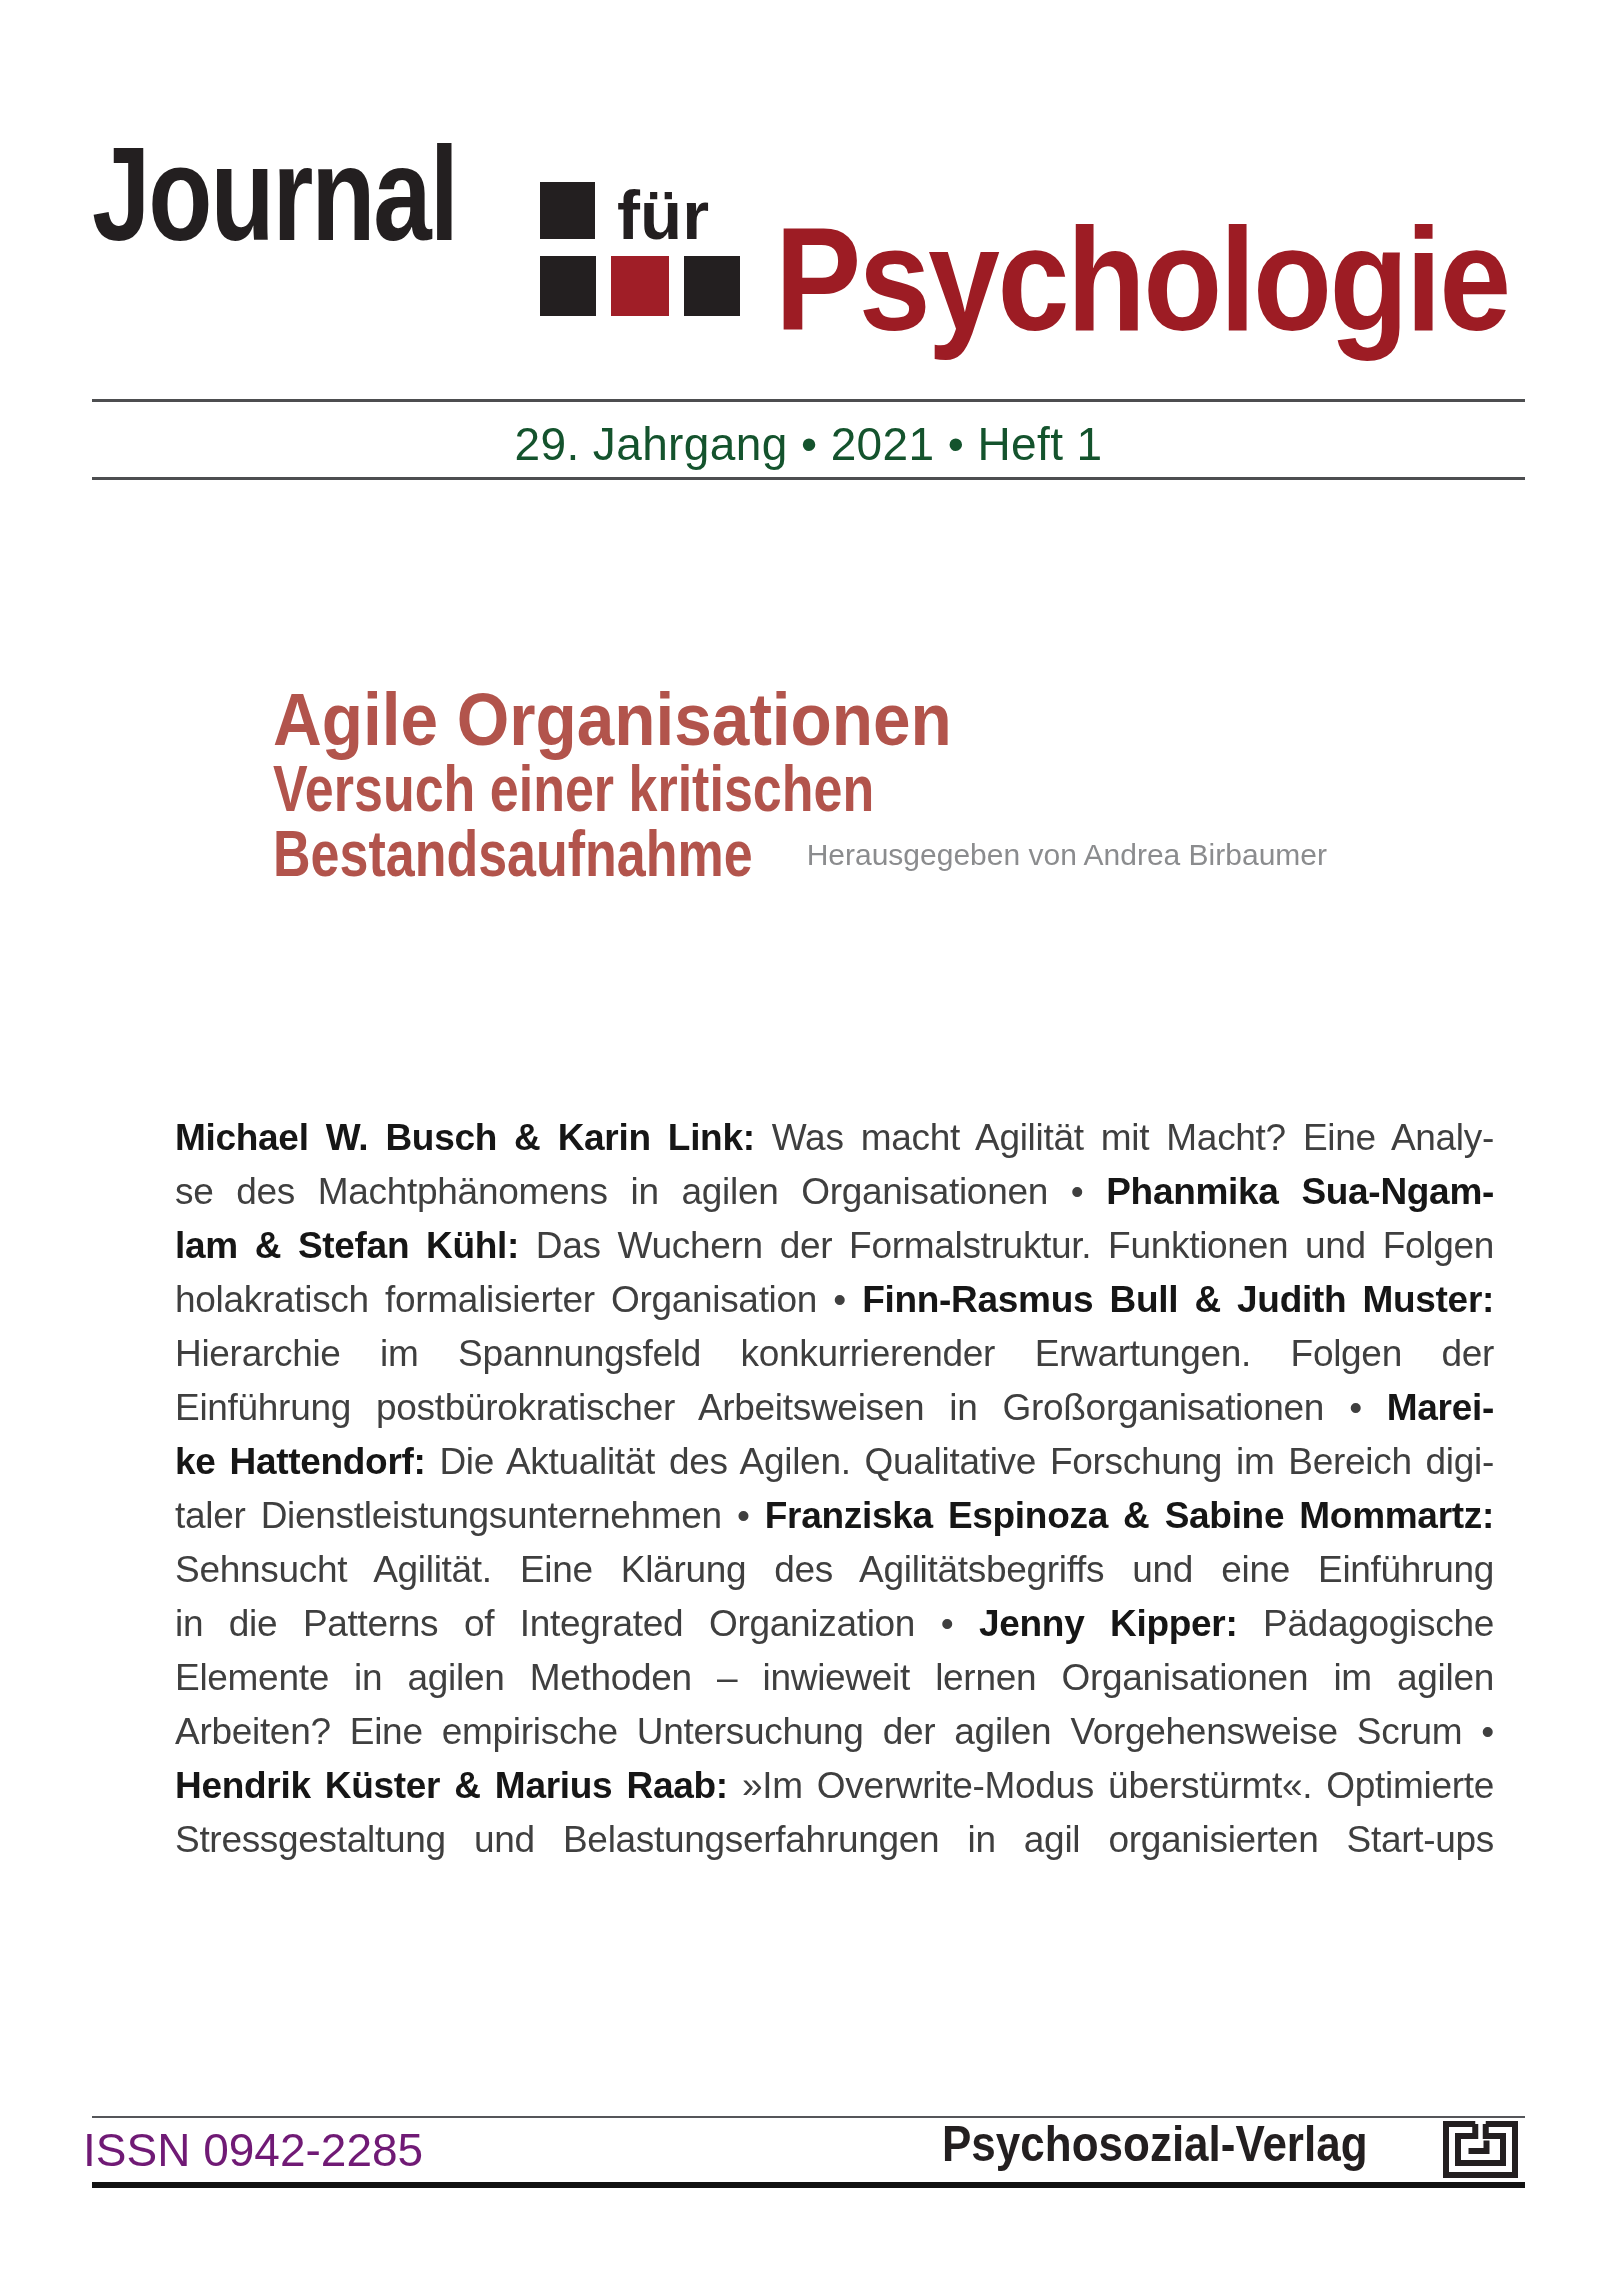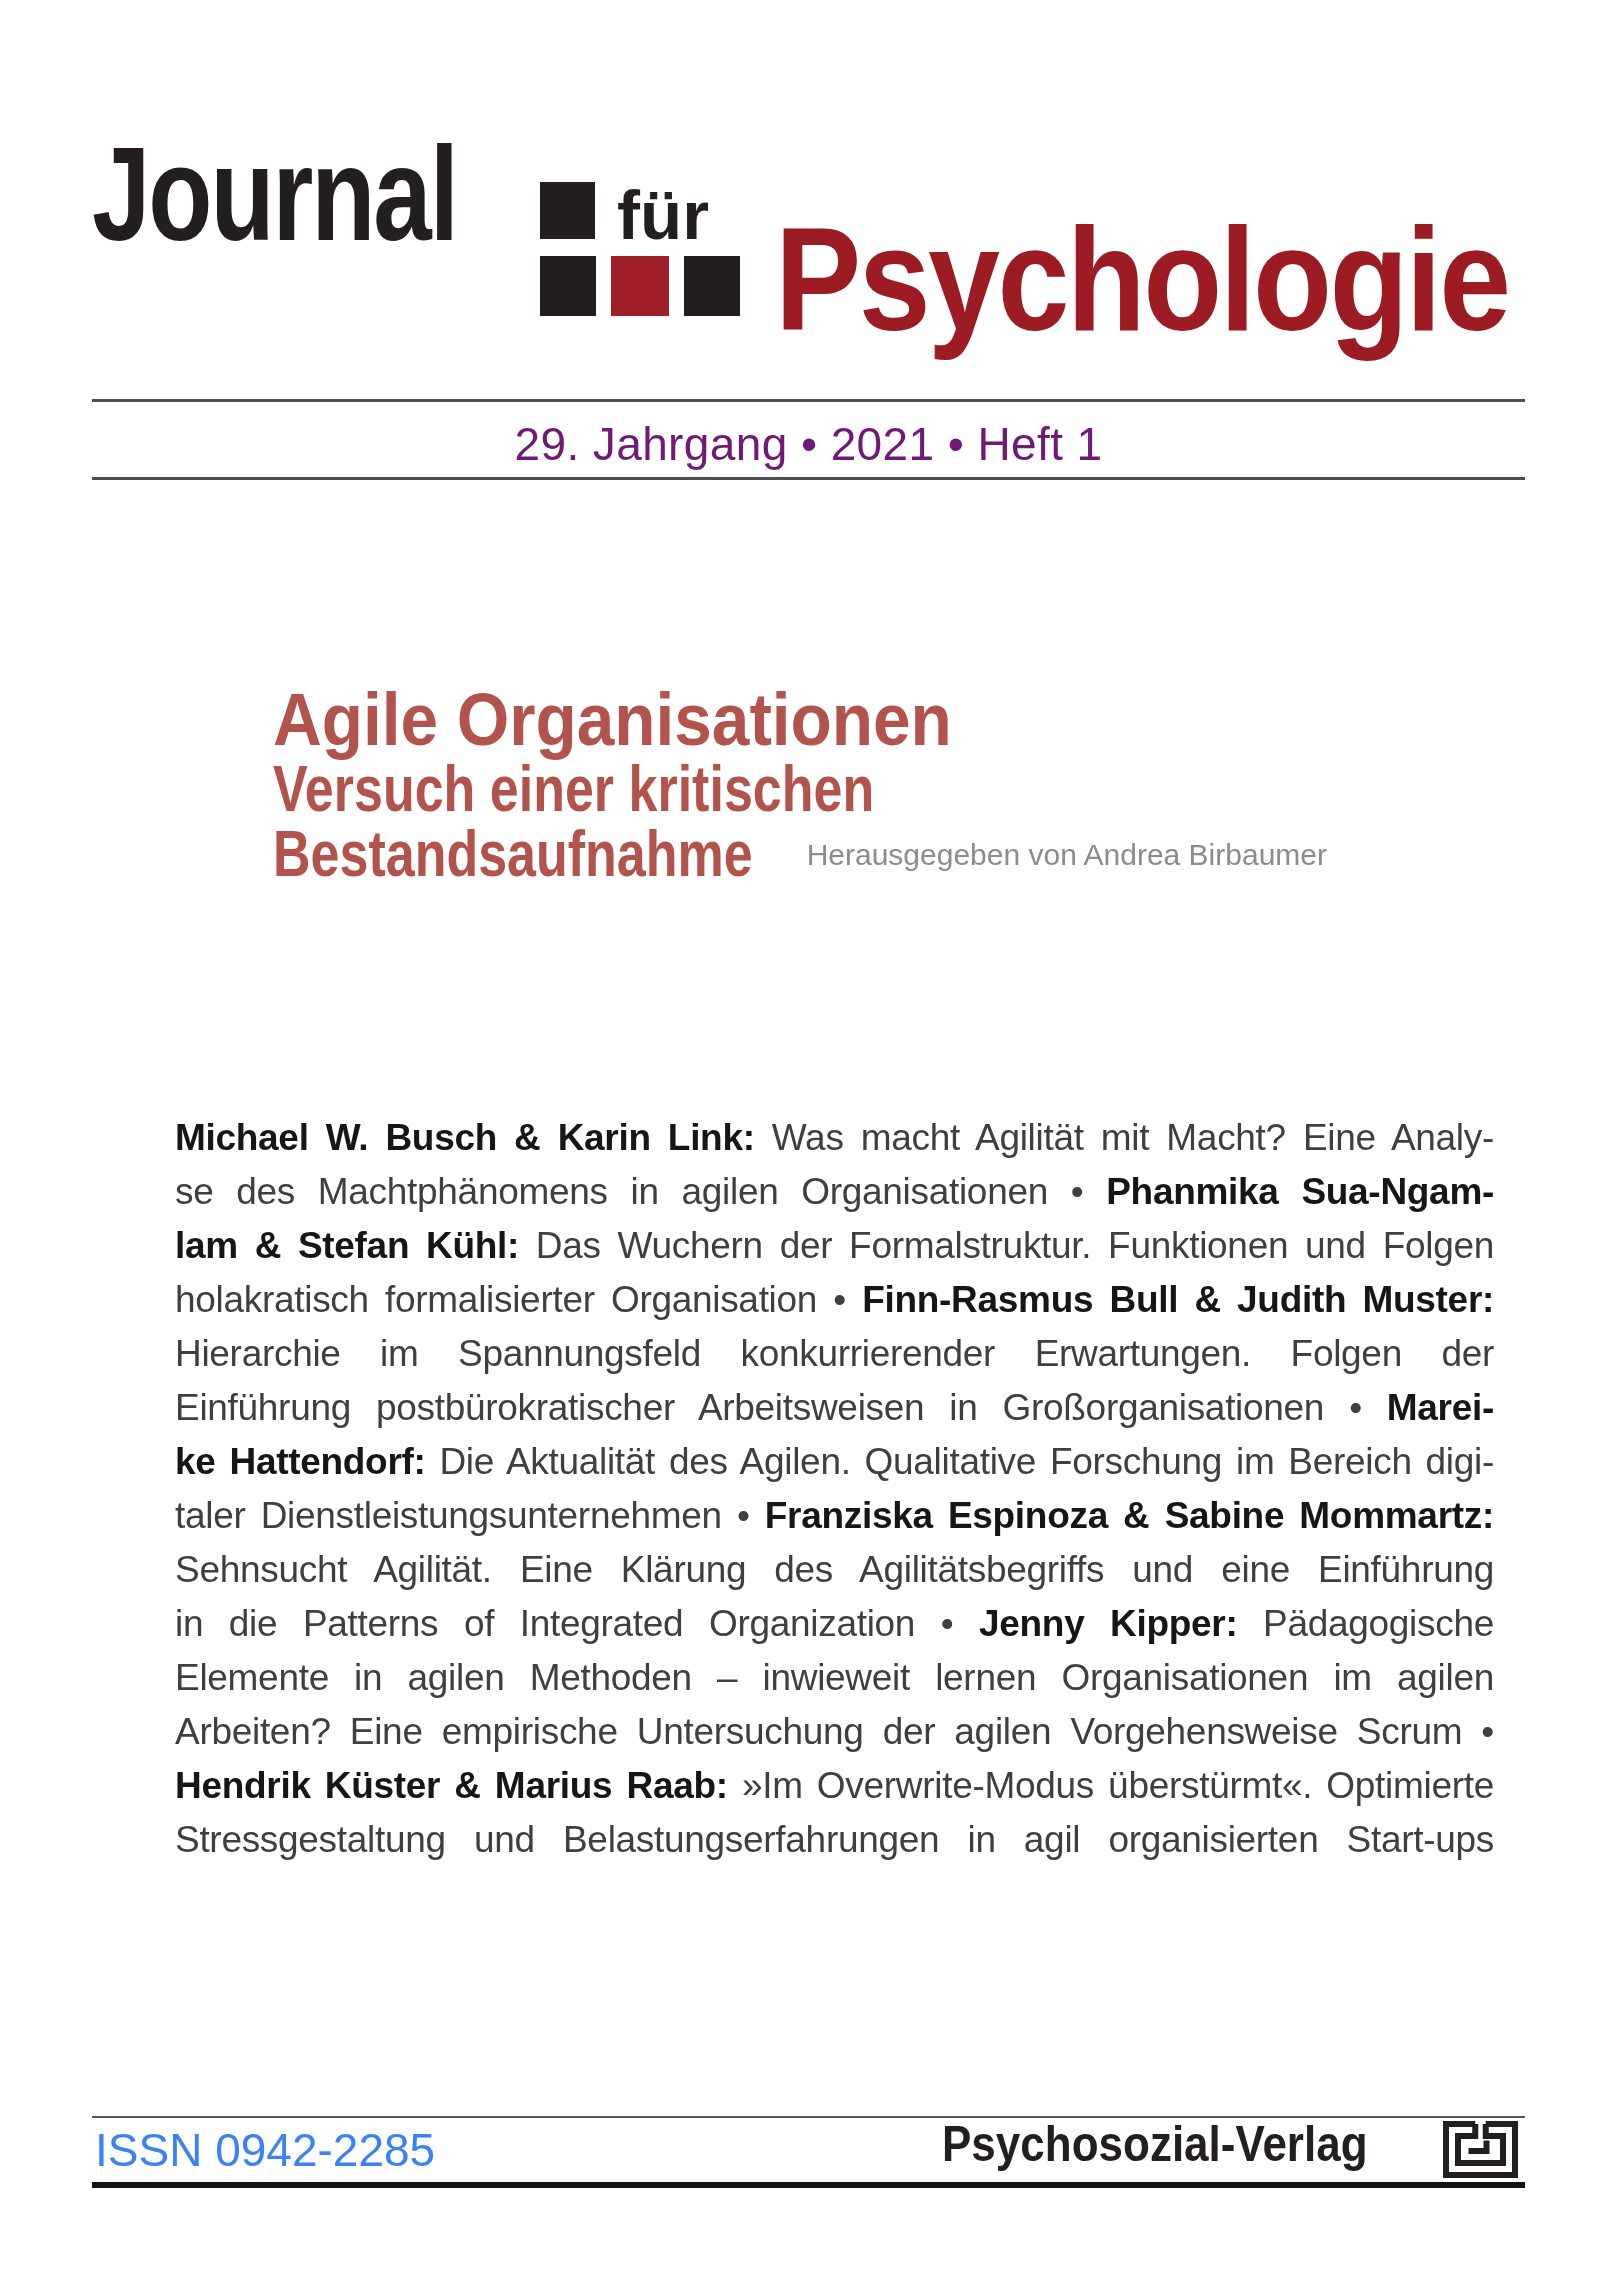--- a/index.html
+++ b/index.html
@@ -15,40 +15,40 @@
         letter-spacing:-0.02em;transform:scaleX(0.88);transform-origin:left top;color:#9d1c24;}
   .sq{position:absolute;}
   .sq-d{background:#231f20;}
   .sq-r{background:#a01e27;}
 
   
   .rule{left:92px;width:1433px;background:#4d4e50;height:2.7px;}
   .rule-1{top:399px;}
   .rule-2{top:477px;}
   .issue-line{left:92px;top:421px;width:1433px;text-align:center;font-size:46px;
-        line-height:1;color:#701a75;letter-spacing:0.4px;}
+        line-height:1;color:#14532d;letter-spacing:0.4px;}
 
   
   .title-main{left:273px;top:682px;font-size:75px;font-weight:bold;line-height:1;
         color:#b2544c;transform:scaleX(0.9);transform-origin:left top;}
   .title-sub{left:273px;top:756px;font-size:65px;font-weight:bold;line-height:1;
         color:#b2544c;transform:scaleX(0.8);transform-origin:left top;}
   .editors-1{right:291px;top:840px;font-size:30px;font-weight:normal;line-height:1;color:#8b8c8e;}
   .editors-2{right:291px;top:904px;font-size:44px;font-weight:bold;line-height:1;color:#8b8c8e;}
 
   
   .toc{left:135px;top:1111px;width:1359px;font-size:37px;line-height:54px;
         color:#3f3f3f;letter-spacing:-0.3px;}
   .toc-line{text-align:justify;text-align-last:justify;white-space:normal;margin-left:40px;}
   .toc-line .b{font-weight:bold;color:#161616;}
 
   
   .foot-rule-thin{left:92px;top:2116px;width:1433px;height:1.8px;background:#55565a;}
   .foot-rule-thick{left:92px;top:2182px;width:1433px;height:6.2px;background:#121212;}
-  .issn{left:95px;top:2127px;font-size:46px;line-height:1;color:#3b82f6;}
+  .issn{left:83px;top:2127px;font-size:46px;line-height:1;color:#701a75;}
   .publisher{right:250px;top:2119px;font-size:50px;font-weight:bold;line-height:1;
         color:#231f20;transform:scaleX(0.88);transform-origin:right top;}
   .maze{left:1443px;top:2121px;width:75px;height:57px;}
 </style>
 </head>
 <body>
 
 <div class="page">
 
   <div class="abs journal-word">Journal</div>

